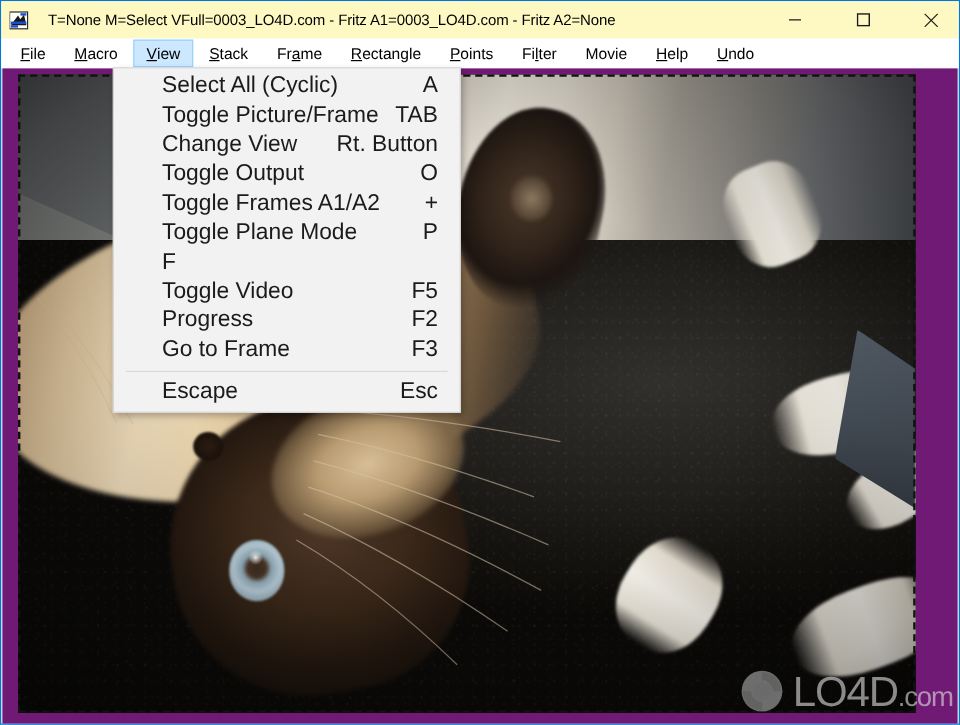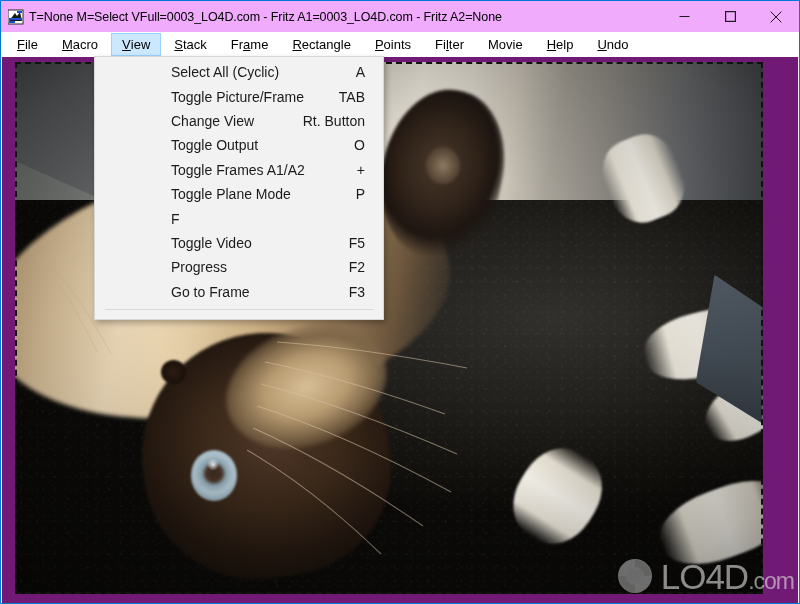--- a/index.html
+++ b/index.html
@@ -24,23 +24,24 @@
     border: 1px solid #0078d7;
     background: #f0f0f0;
   }
 
   
   #title-bar {
     position: absolute;
     left: 0; top: 0;
     width: 798px;
     height: 31px;
-    background: #f0abfc;
+    background: #fef9c3;
     display: flex;
     align-items: center;
+    gap: 11px;
   }
   #app-icon {
     width: 16px;
     height: 16px;
     margin-left: 7px;
     margin-right: 5px;
     flex: 0 0 auto;
     position: relative;
   }
   #title-text {
@@ -298,26 +299,25 @@
     box-shadow: 2px 3px 6px rgba(0,0,0,.28);
     padding: 3px 0 4px 0;
     box-sizing: border-box;
     z-index: 20;
   }
   .menu-row {
     display: flex;
     align-items: center;
     height: 24.4px;
     padding: 0 18px 0 40px;
-    font-size: 14px;
+    font-size: 19px;
     color: #1b1b1b;
     white-space: nowrap;
     box-sizing: border-box;
     cursor: default;
-    margin-left: 36px;
   }
   .menu-label { flex: 1 1 auto; }
   .menu-accel { flex: 0 0 auto; color: #1b1b1b; text-align: right; }
   .menu-separator {
     height: 1px;
     background: #d9d9d9;
     margin: 5px 10px 5px 10px;
   }
 </style>
 </head>
@@ -511,16 +511,20 @@
       <span class="menu-accel">F2</span>
     </div>
 
     <div class="menu-row">
       <span class="menu-label">Go to Frame</span>
       <span class="menu-accel">F3</span>
     </div>
 
     <div class="menu-separator"></div>
 
+    <div class="menu-row">
+      <span class="menu-label">Escape</span>
+      <span class="menu-accel">Esc</span>
+    </div>
 
   </div>
 
 </div>
 
 </body></html>

